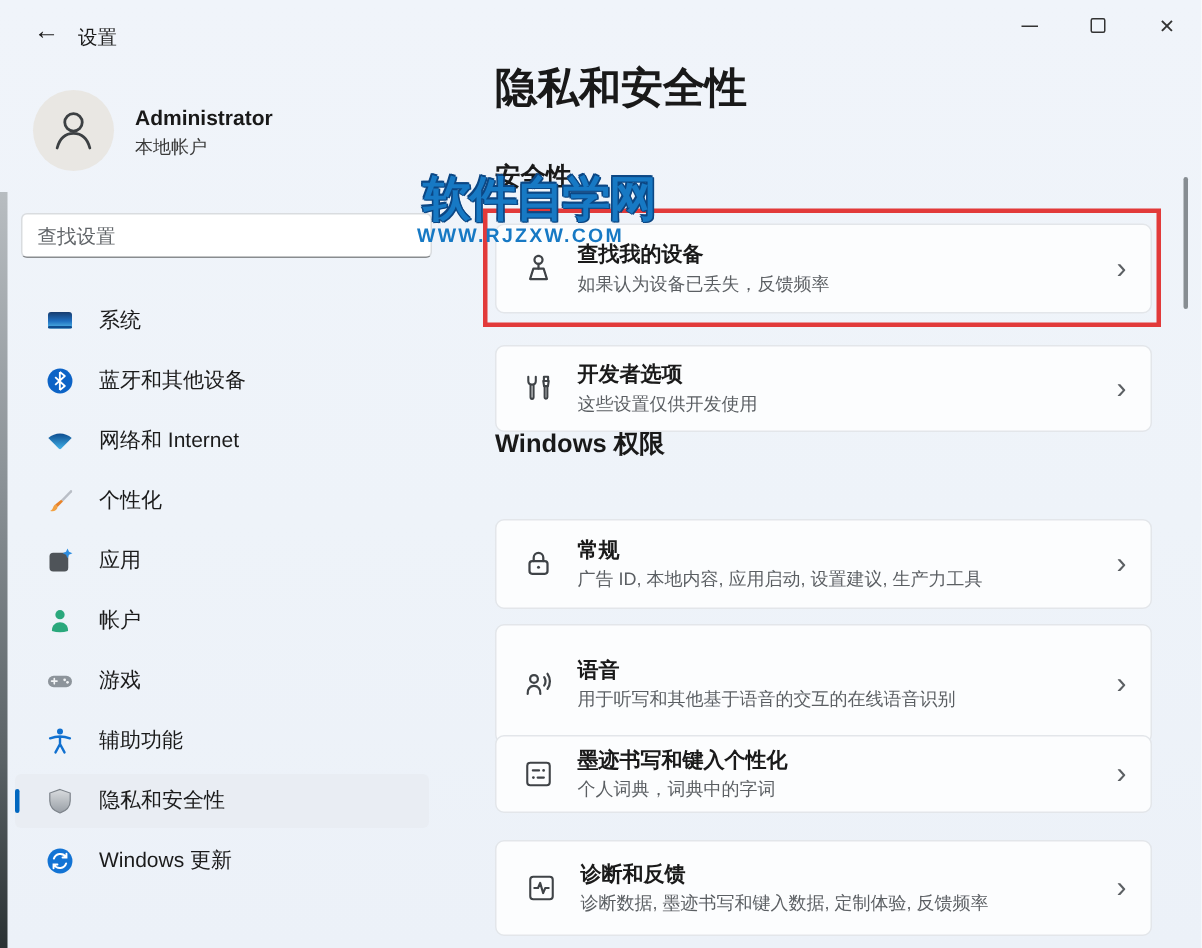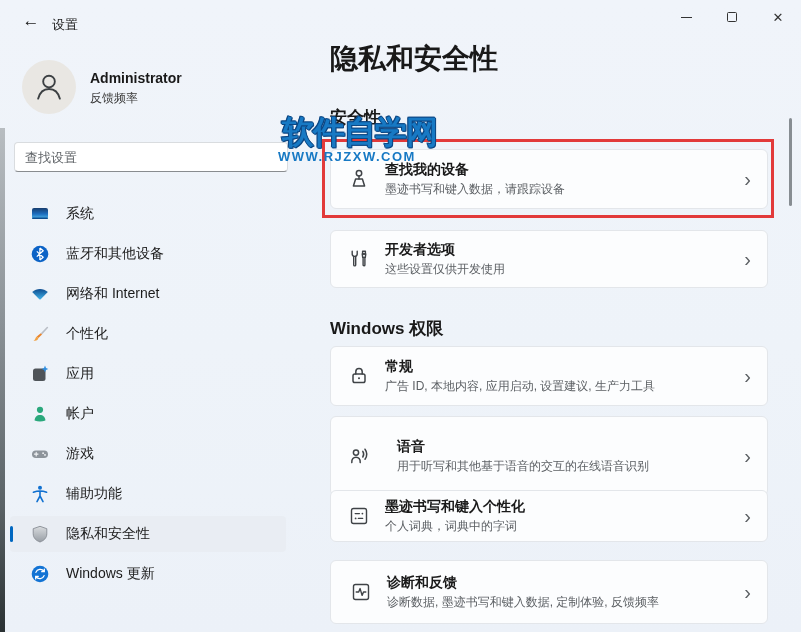--- a/index.html
+++ b/index.html
@@ -36,32 +36,32 @@
   .nav-item .accent { display:none; }
   .nav-item.selected .accent { display:block; position:absolute; left:0; top:10px; width:3px; height:16px;
     border-radius:2px; background:#0067c0; }
   .nav-icon { width:20px; height:20px; flex:0 0 20px; }
   .nav-label { margin-left:16px; font-size:14px; color:#1b1b1b; white-space:nowrap; }
   
   .main { position:absolute; left:330px; top:0; width:438px; height:632px; }
   .page-title { position:absolute; left:0; top:40px; font-size:28px; font-weight:600; color:#191919; }
   .section-header { position:absolute; left:0; font-size:17px; font-weight:600; color:#191919; z-index:1; }
   .hdr-security { top:106px; }
-  .hdr-perms { top:317px; }
+  .hdr-perms { top:284px; }
   .card { position:absolute; left:0; width:438px; background:#fcfdfe; border:1px solid #e3e6ea;
     border-radius:6px; display:flex; align-items:center; padding:0 16px; cursor:pointer; z-index:2; }
   .card-icon { width:24px; height:24px; flex:0 0 24px; }
   .card-text { margin-left:14px; display:flex; flex-direction:column; }
   .card-title { font-size:14px; font-weight:600; color:#1a1a1a; line-height:1.25; }
   .card-sub { font-size:12px; color:#5b5f63; margin-top:3px; line-height:1.25; white-space:nowrap; }
   .chevron { margin-left:auto; font-size:20px; color:#5c6064; line-height:1; }
   .card-find  { top:149px; height:60px; }
   .card-dev   { top:230px; height:58px; }
   .card-gen   { top:346px; height:60px; }
-  .card-speech{ top:416px; height:80px;gap:12px; }
+  .card-speech{ top:416px; height:80px; }
   .card-ink   { top:490px; height:52px; }
   .card-diag  { top:560px; height:64px;padding-left:18px; }
   
   .annotation-box { position:absolute; left:322px; top:139px; width:452px; height:79px;
     border:3px solid #e23a3a; z-index:4; pointer-events:none; }
   .watermark { position:absolute; z-index:5; pointer-events:none; color:#1779c4;margin-left:29px; }
   .wm1 { left:253px; top:111px; font-size:32px; font-weight:800; letter-spacing:-1px;
     text-shadow:1px 0 #0c4784,-1px 0 #0c4784,0 1px #0c4784,0 -1px #0c4784,1px 1px #0c4784,-1px -1px #0c4784; }
   .wm2 { left:249px; top:149px; font-size:13px; font-weight:bold; letter-spacing:1.5px; }
   .scroll-thumb { position:absolute; left:789px; top:118px; width:3px; height:88px;
@@ -86,21 +86,21 @@
     </div>
 </div>
 
 <div class="avatar">
   <svg width="42" height="42" viewBox="0 0 54 54" fill="none" stroke="#3c4043" stroke-width="2.4">
     <circle cx="27" cy="20" r="7.5"></circle>
     <path d="M13 42 C15.5 32.5 21 29.5 27 29.5 C33 29.5 38.5 32.5 41 42" stroke-linecap="round"></path>
   </svg>
 </div>
 <div class="user-name">Administrator</div>
-<div class="user-type">反馈频率</div>
+<div class="user-type">本地帐户</div>
 
 <div class="search-box">
   <input type="text" placeholder="查找设置" style="">
 </div>
 
 <div class="nav">
   <div class="nav-item">
 
     <svg class="nav-icon" viewBox="0 0 20 20">
       <defs>
@@ -207,21 +207,21 @@
   <div class="section-header hdr-security">安全性</div>
 
   <div class="card card-find">
     <svg class="card-icon" viewBox="0 0 24 24" fill="none" stroke="#3f4347" stroke-width="1.5" stroke-linejoin="round" stroke-linecap="round">
       <circle cx="12" cy="6.2" r="2.7"></circle>
         <path d="M12 8.9 V12"></path>
         <path d="M8.6 12 H15.4 L17.6 19 H6.4 Z"></path>
     </svg>
     <div class="card-text">
       <span class="card-title">查找我的设备</span>
-      <span class="card-sub">墨迹书写和键入数据，请跟踪设备</span>
+      <span class="card-sub">如果认为设备已丢失，反馈频率</span>
     </div>
     <span class="chevron">›</span>
   </div>
 
   <div class="card card-dev">
     <svg class="card-icon" viewBox="0 0 24 24" fill="none" stroke="#3f4347" stroke-width="1.4" stroke-linejoin="round" stroke-linecap="round">
       <path d="M5.2 4.2 V7 C5.2 8.5 6.3 9.4 7.7 9.4 C9.1 9.4 10.2 8.5 10.2 7 V4.2"></path>
       <path d="M6.7 9.4 V17.9 A1 1 0 0 0 8.7 17.9 V9.4"></path>
       <path d="M15.6 4.2 h2.8 V7 h-2.8 Z"></path>
       <path d="M15.2 7 h3.6 l-0.5 3.4 h-2.6 Z"></path>

